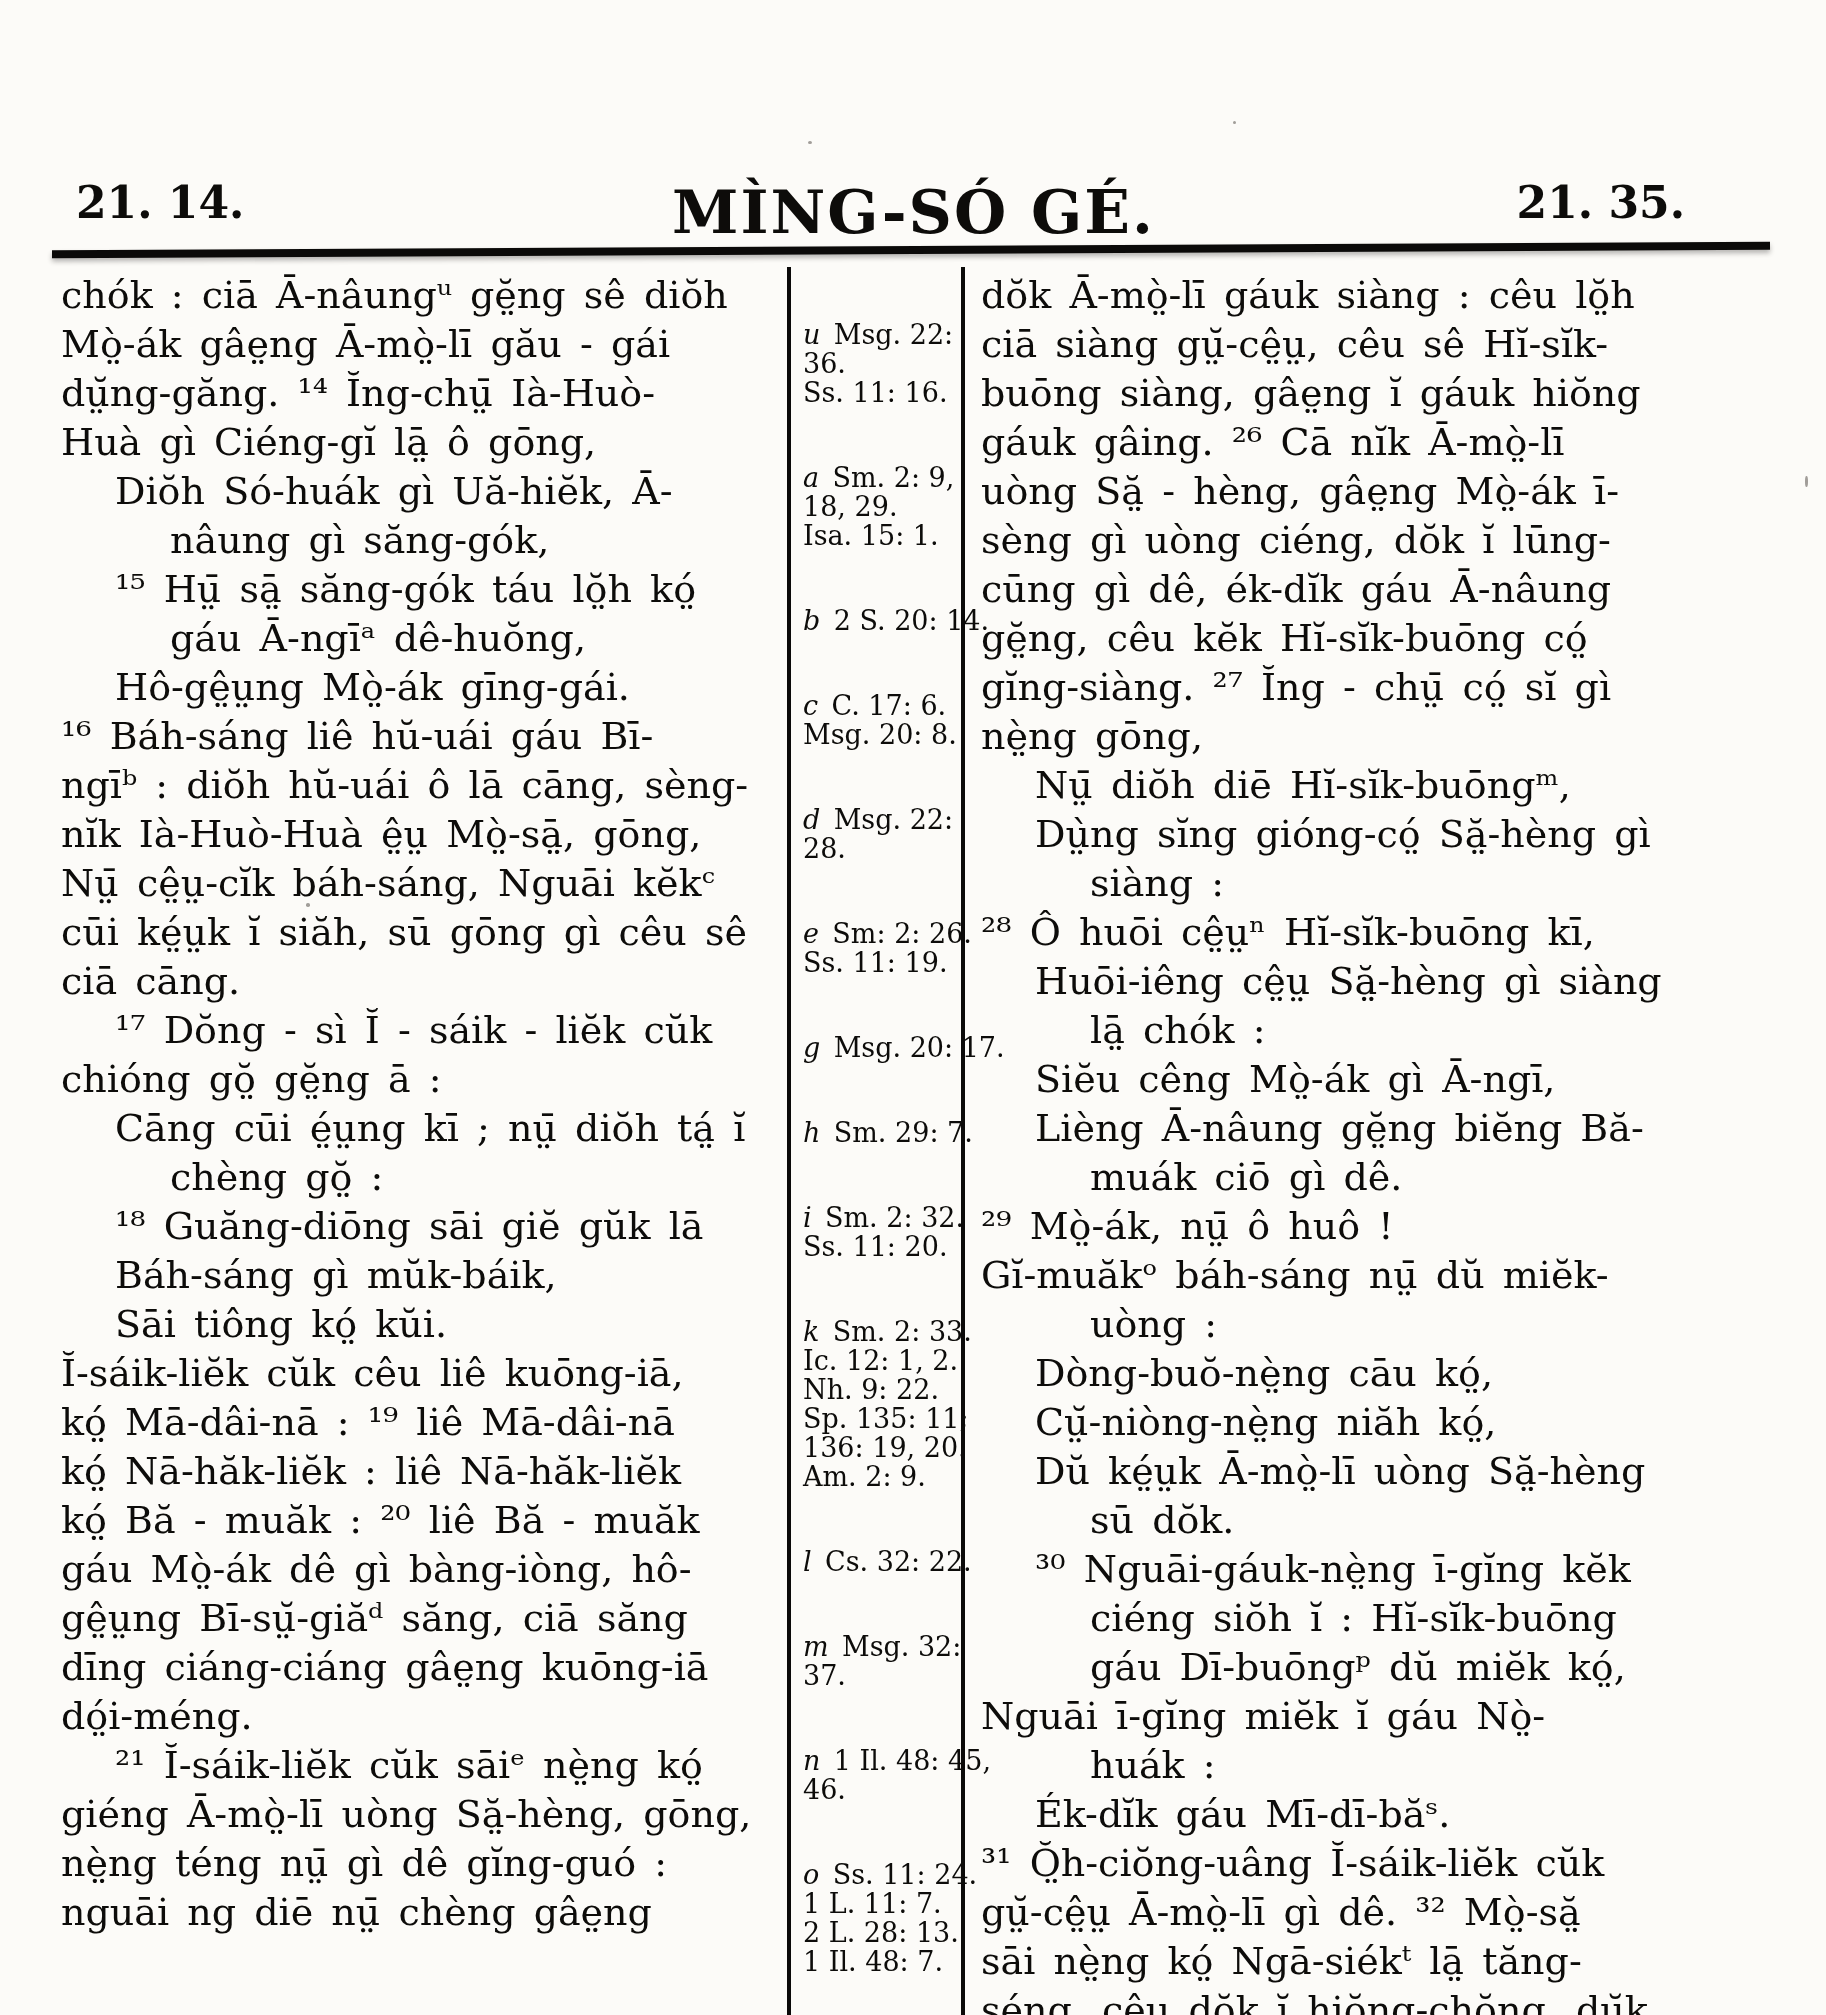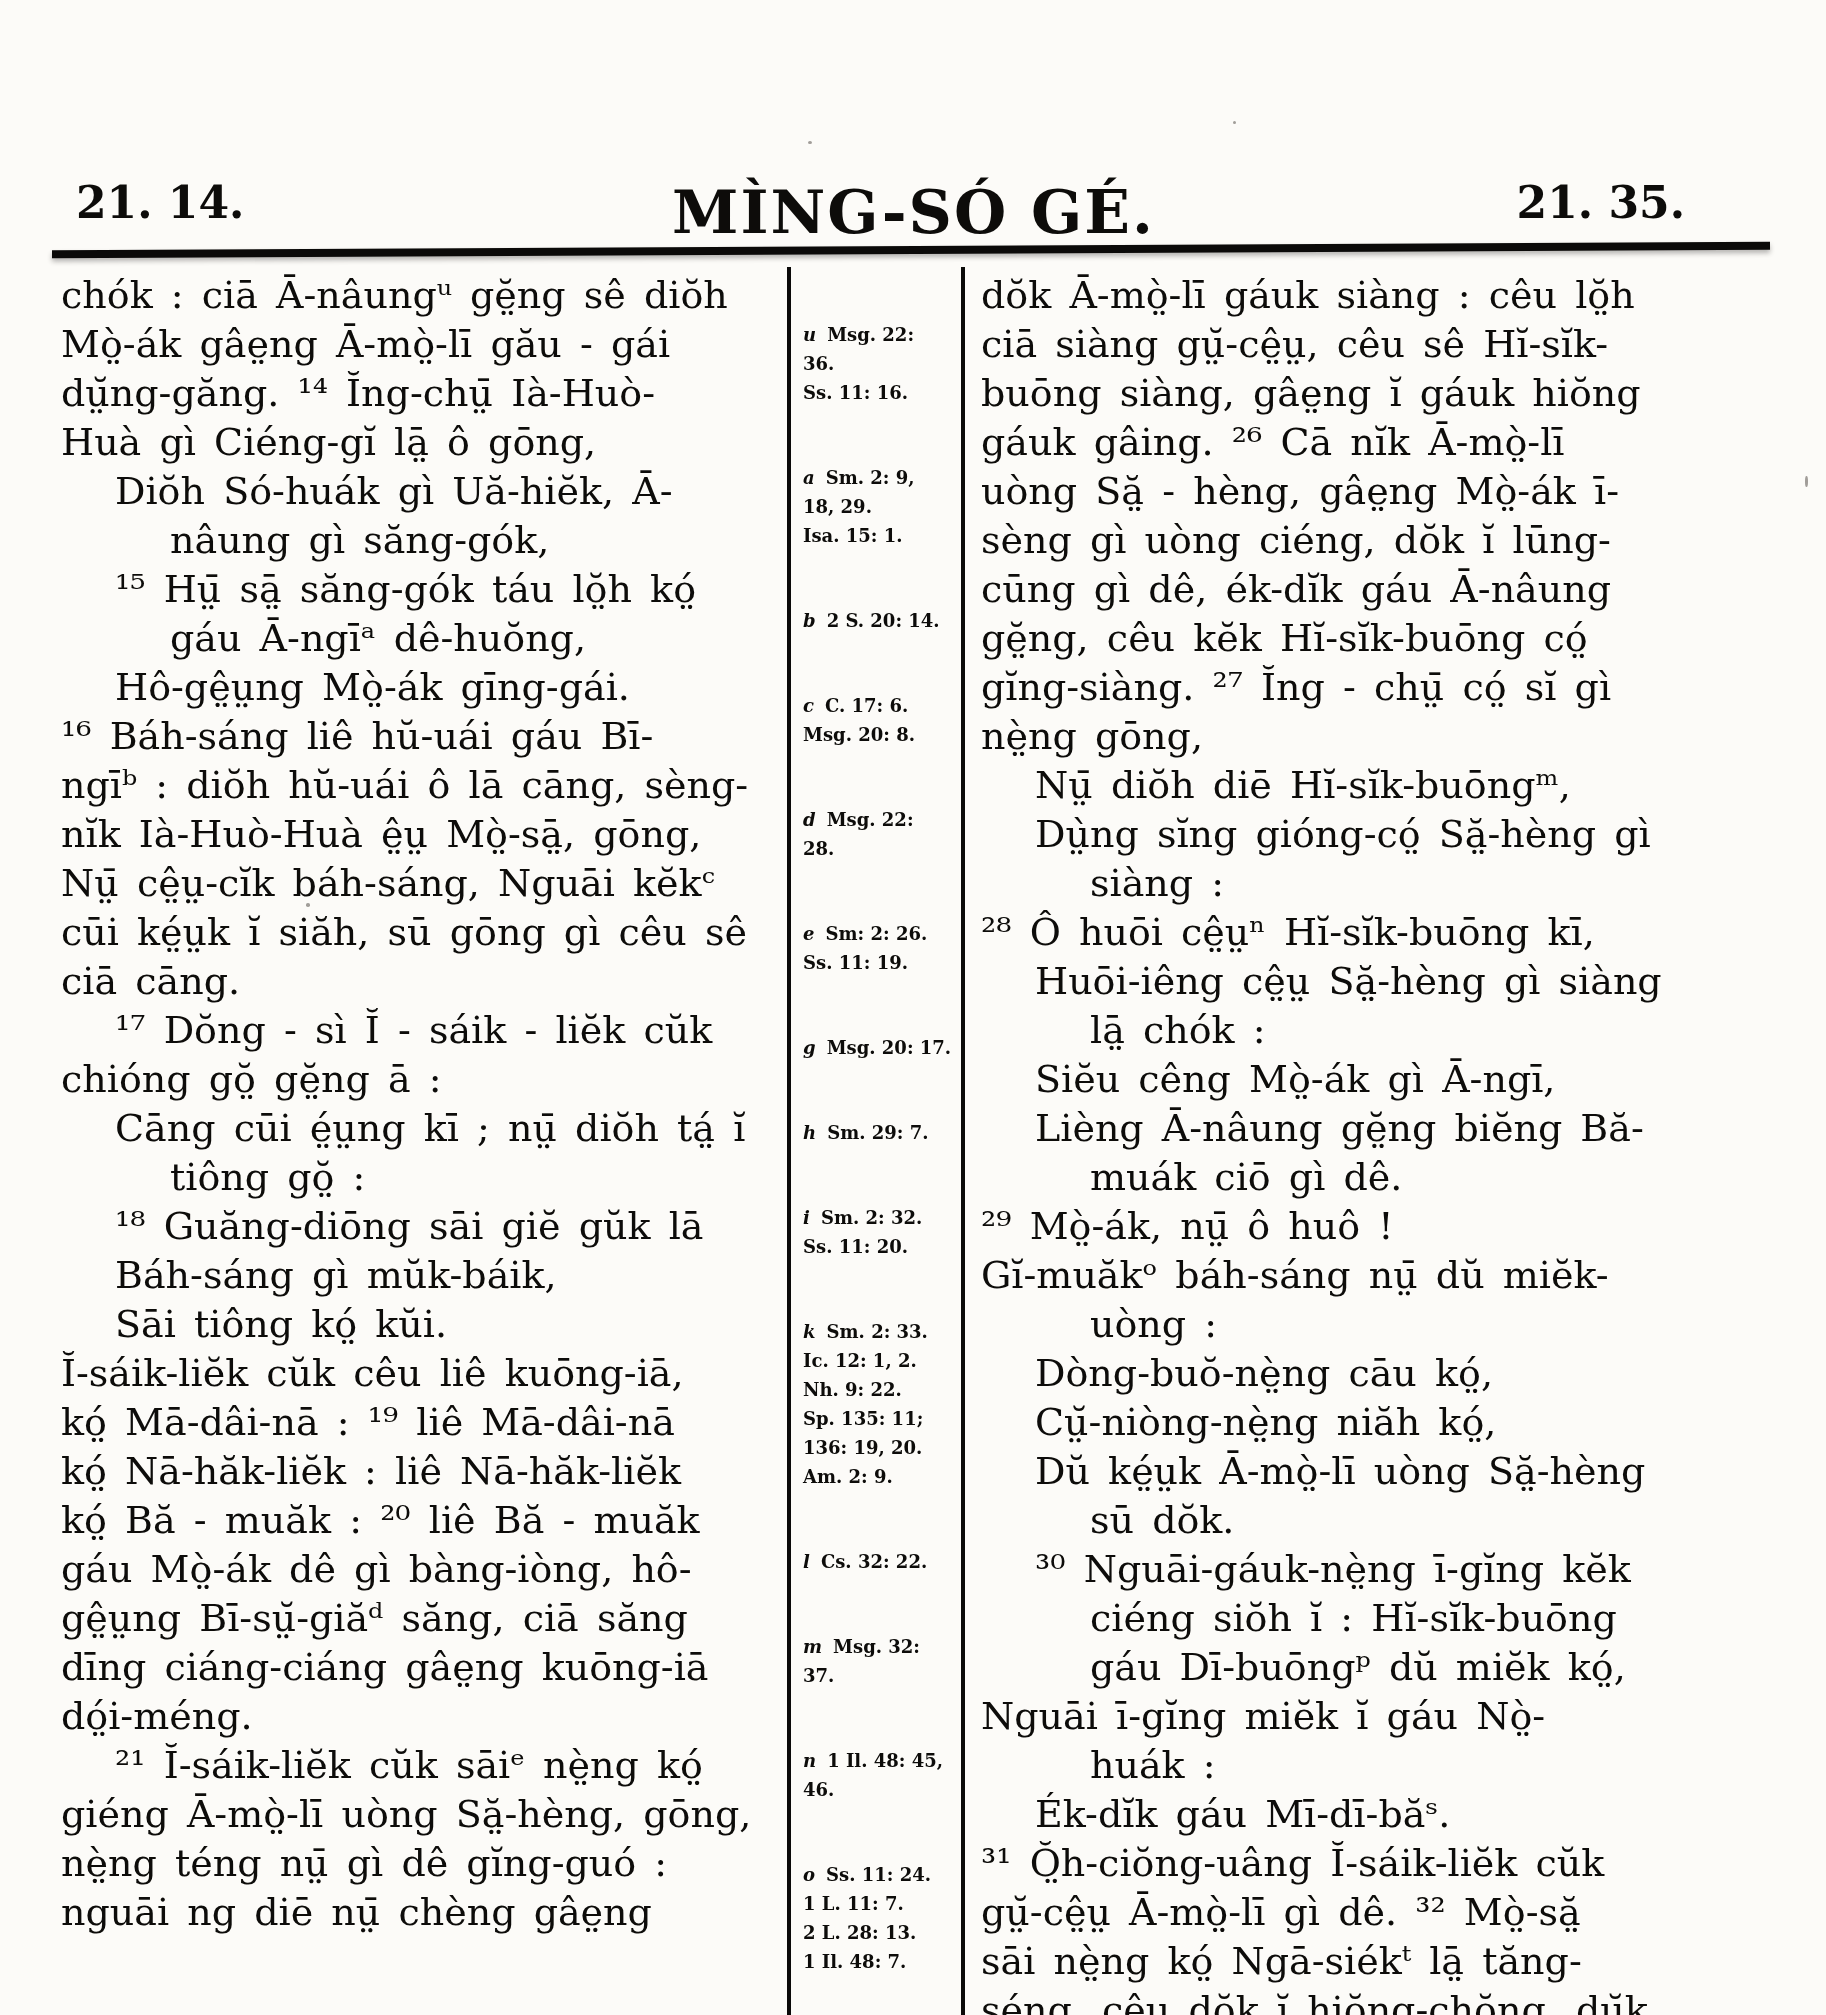--- a/index.html
+++ b/index.html
@@ -15,21 +15,21 @@
   .v1{left:787px;}
   .v2{left:961px;}
   .col{position:absolute;top:271px;}
   .col-left{left:61px;width:725px;}
   .col-right{left:981px;width:792px;}
   .tline{font-size:38px;line-height:49px;white-space:nowrap;word-spacing:0.16em;}
   .ind1{padding-left:54px;}
   .ind2{padding-left:109px;}
   .vn{font-weight:normal;}
   .col-refs{position:absolute;top:271px;left:803px;width:153px;padding-top:49px;}
-  .refblock{margin-bottom:56px;font-size:18px;line-height:29px;font-weight:bold;}
+  .refblock{margin-bottom:56px;font-size:27px;line-height:29px;font-weight:normal;}
   .refline{white-space:nowrap;}
   .fnl{font-style:italic;margin-right:4.8px;}
   .speck{position:absolute;background:#55514a;border-radius:50%;opacity:.55;}
 </style>
 </head>
 <body>
 
 <div class="page">
   <div class="hdr hdr-left">21. 14.</div>
   <div class="hdr hdr-center">MÌNG-SÓ GÉ.</div>
@@ -51,21 +51,21 @@
       <div class="tline ind1">Hô-gê̤ṳng Mò̤-ák gīng-gái.</div>
       <div class="tline"><span class="vn">¹⁶</span> Báh-sáng liê hŭ-uái gáu Bī-</div>
       <div class="tline">ngīᵇ : diŏh hŭ-uái ô lā cāng, sèng-</div>
       <div class="tline">nĭk Ià-Huò-Huà ê̤ṳ Mò̤-sā̤, gōng,</div>
       <div class="tline">Nṳ̄ cê̤ṳ-cĭk báh-sáng, Nguāi kĕkᶜ</div>
       <div class="tline">cūi ké̤ṳk ĭ siăh, sū gōng gì cêu sê</div>
       <div class="tline">ciā cāng.</div>
       <div class="tline ind1"><span class="vn">¹⁷</span> Dŏng - sì Ĭ - sáik - liĕk cŭk</div>
       <div class="tline">chióng gŏ̤ gĕ̤ng ā :</div>
       <div class="tline ind1">Cāng cūi é̤ṳng kī ; nṳ̄ diŏh tá̤ ĭ</div>
-      <div class="tline ind2">tiông gŏ̤ :</div>
+      <div class="tline ind2">chèng gŏ̤ :</div>
       <div class="tline ind1"><span class="vn">¹⁸</span> Guăng-diōng sāi giĕ gŭk lā</div>
       <div class="tline ind1">Báh-sáng gì mŭk-báik,</div>
       <div class="tline ind1">Sāi tiông kó̤ kŭi.</div>
       <div class="tline">Ĭ-sáik-liĕk cŭk cêu liê kuōng-iā,</div>
       <div class="tline">kó̤ Mā-dâi-nā :  <span class="vn">¹⁹</span> liê Mā-dâi-nā</div>
       <div class="tline">kó̤ Nā-hăk-liĕk : liê Nā-hăk-liĕk</div>
       <div class="tline">kó̤ Bă - muăk :  <span class="vn">²⁰</span> liê Bă - muăk</div>
       <div class="tline">gáu Mò̤-ák dê gì bàng-iòng, hô-</div>
       <div class="tline">gê̤ṳng Bī-sṳ̆-giăᵈ săng, ciā săng</div>
       <div class="tline">dīng ciáng-ciáng gâe̤ng kuōng-iā</div>

